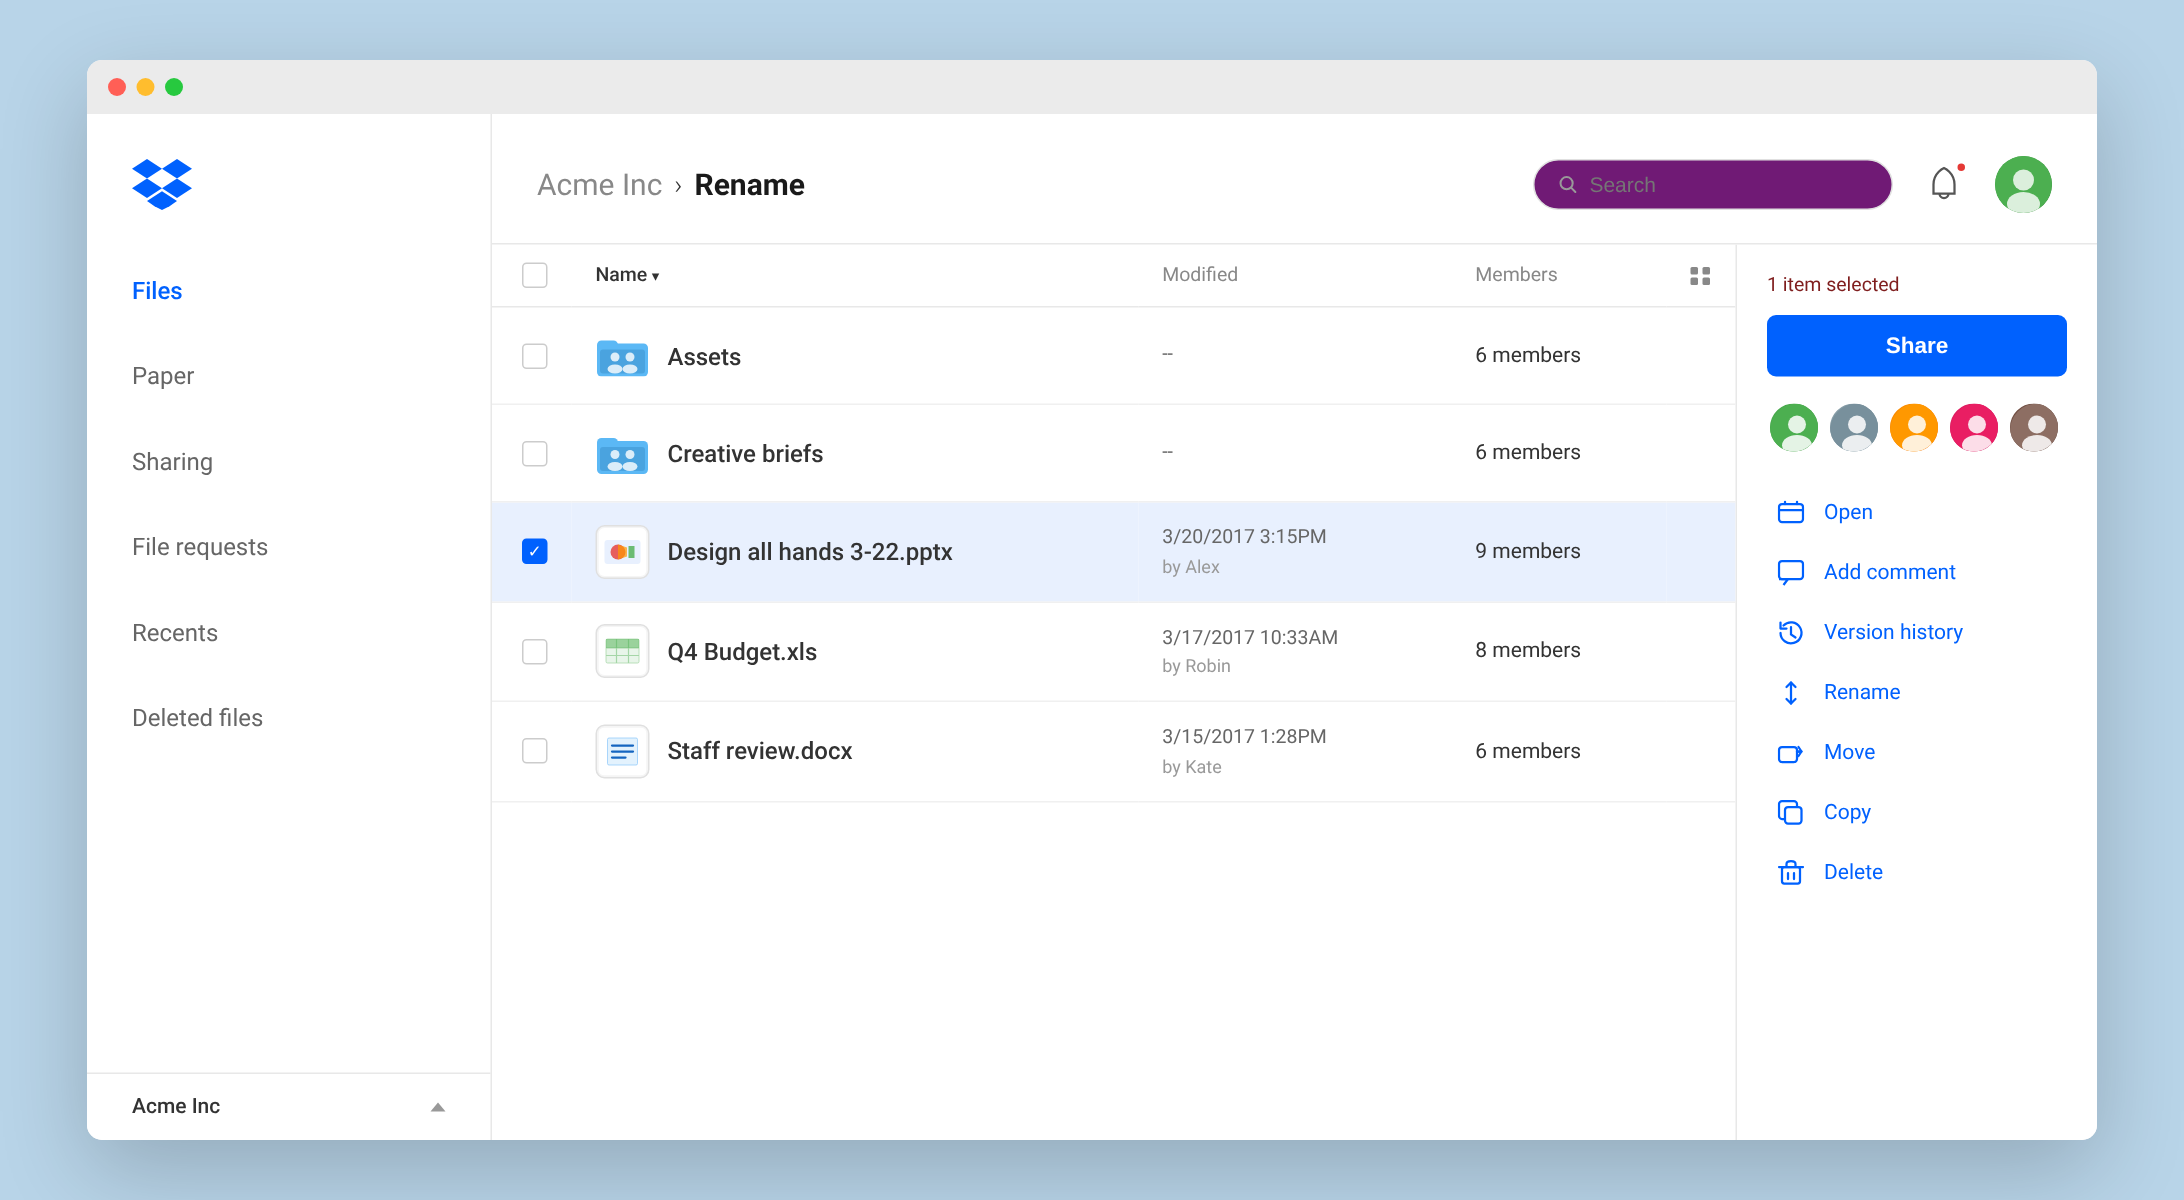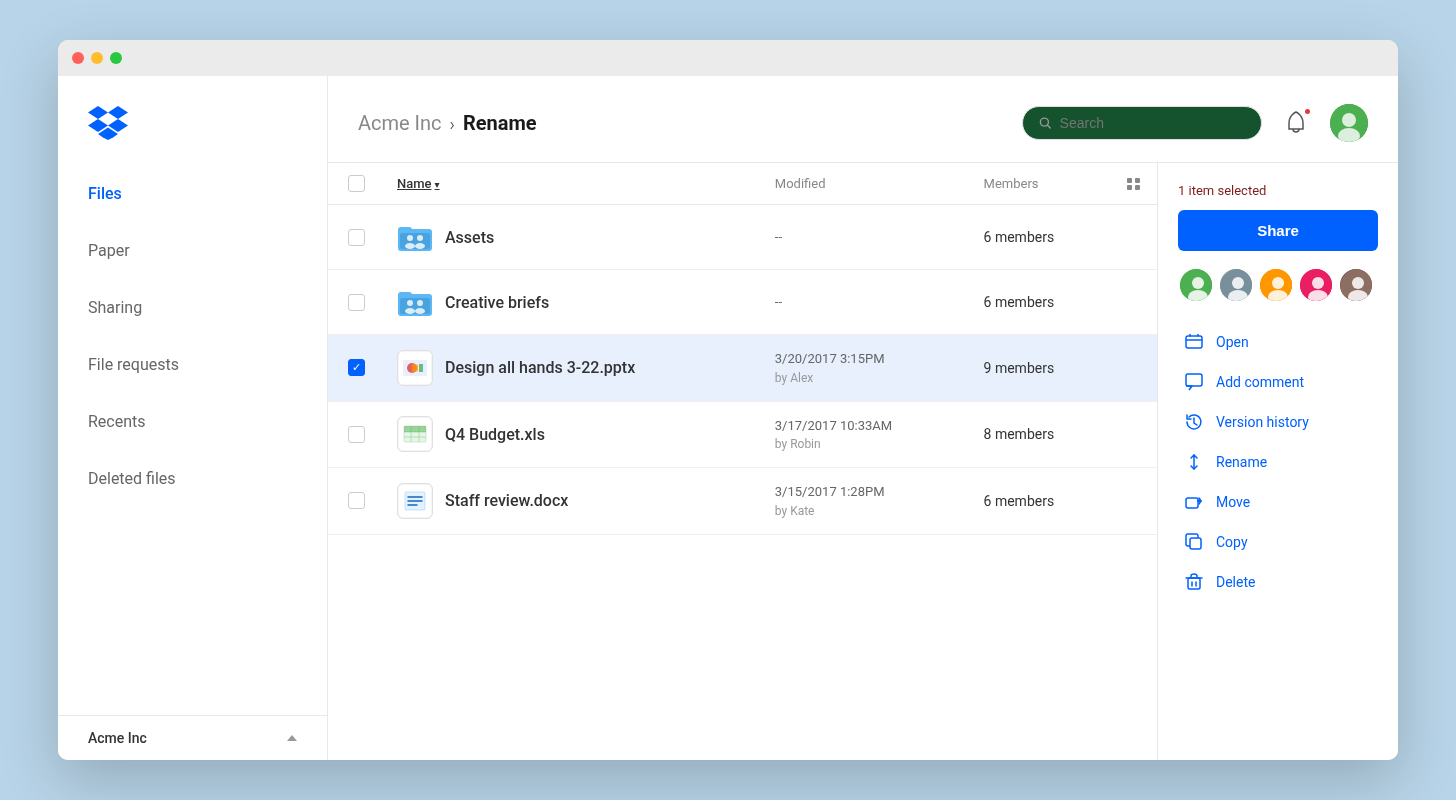--- a/index.html
+++ b/index.html
@@ -139,21 +139,21 @@
       font-weight: 700;
     }
     .header-controls {
       display: flex;
       align-items: center;
       gap: 16px;
     }
     .search-box {
       display: flex;
       align-items: center;
-      background: #14532d;
+      background: #701a75;
       border-radius: 20px;
       padding: 8px 16px;
       gap: 8px;
       width: 240px;
       border: 1px solid #e0e0e0;
     }
     .search-input {
       border: none;
       background: transparent;
       outline: none;
@@ -215,21 +215,21 @@
       padding: 12px 16px;
       text-align: left;
       font-size: 13px;
       color: #888;
       font-weight: 400;
     }
     .th-checkbox {
       width: 40px;
       padding-left: 20px !important;
     }
-    .th-name { color: #333 !important; font-weight: 500 !important; text-decoration: underline; }
+    .th-name { color: #333 !important; font-weight: 500 !important; }
     .th-grid {
       width: 40px;
       text-align: right !important;
     }
     .sort-arrow { font-size: 10px; margin-left: 3px; }
     .file-table tbody tr {
       border-bottom: 1px solid #f0f0f0;
       transition: background 0.1s;
     }
     .file-table tbody tr.selected { background: #e8f0fe; }

